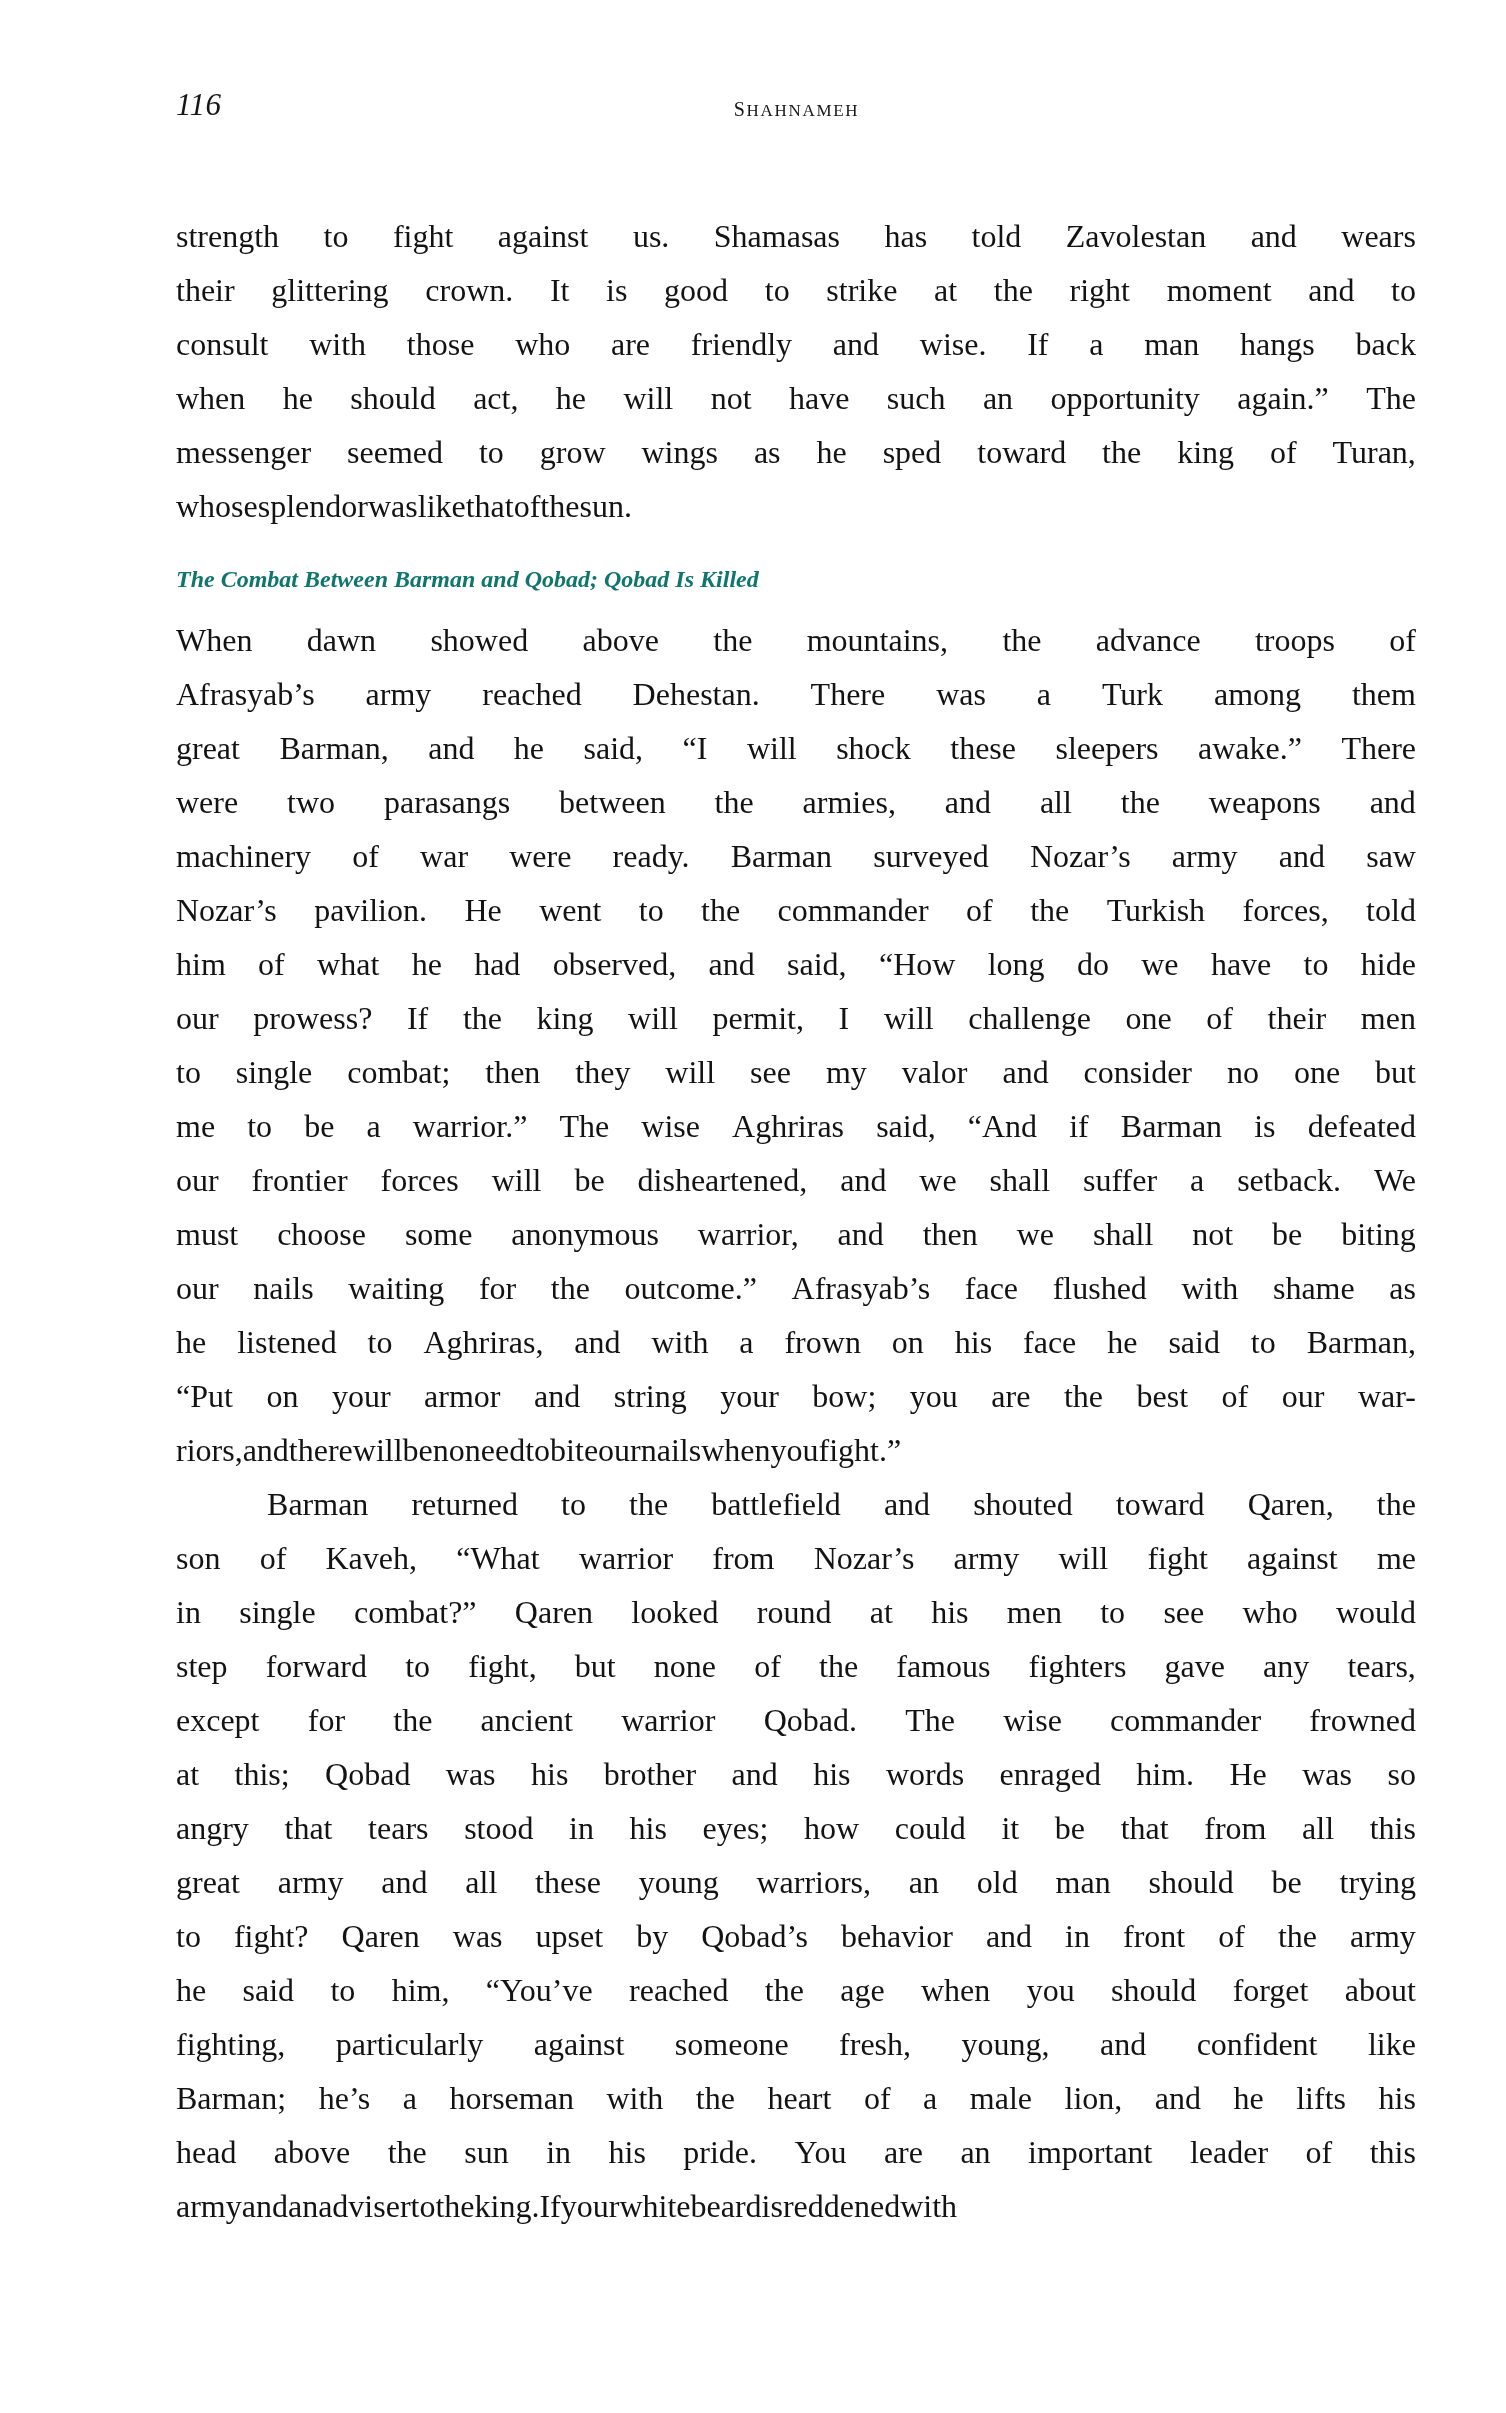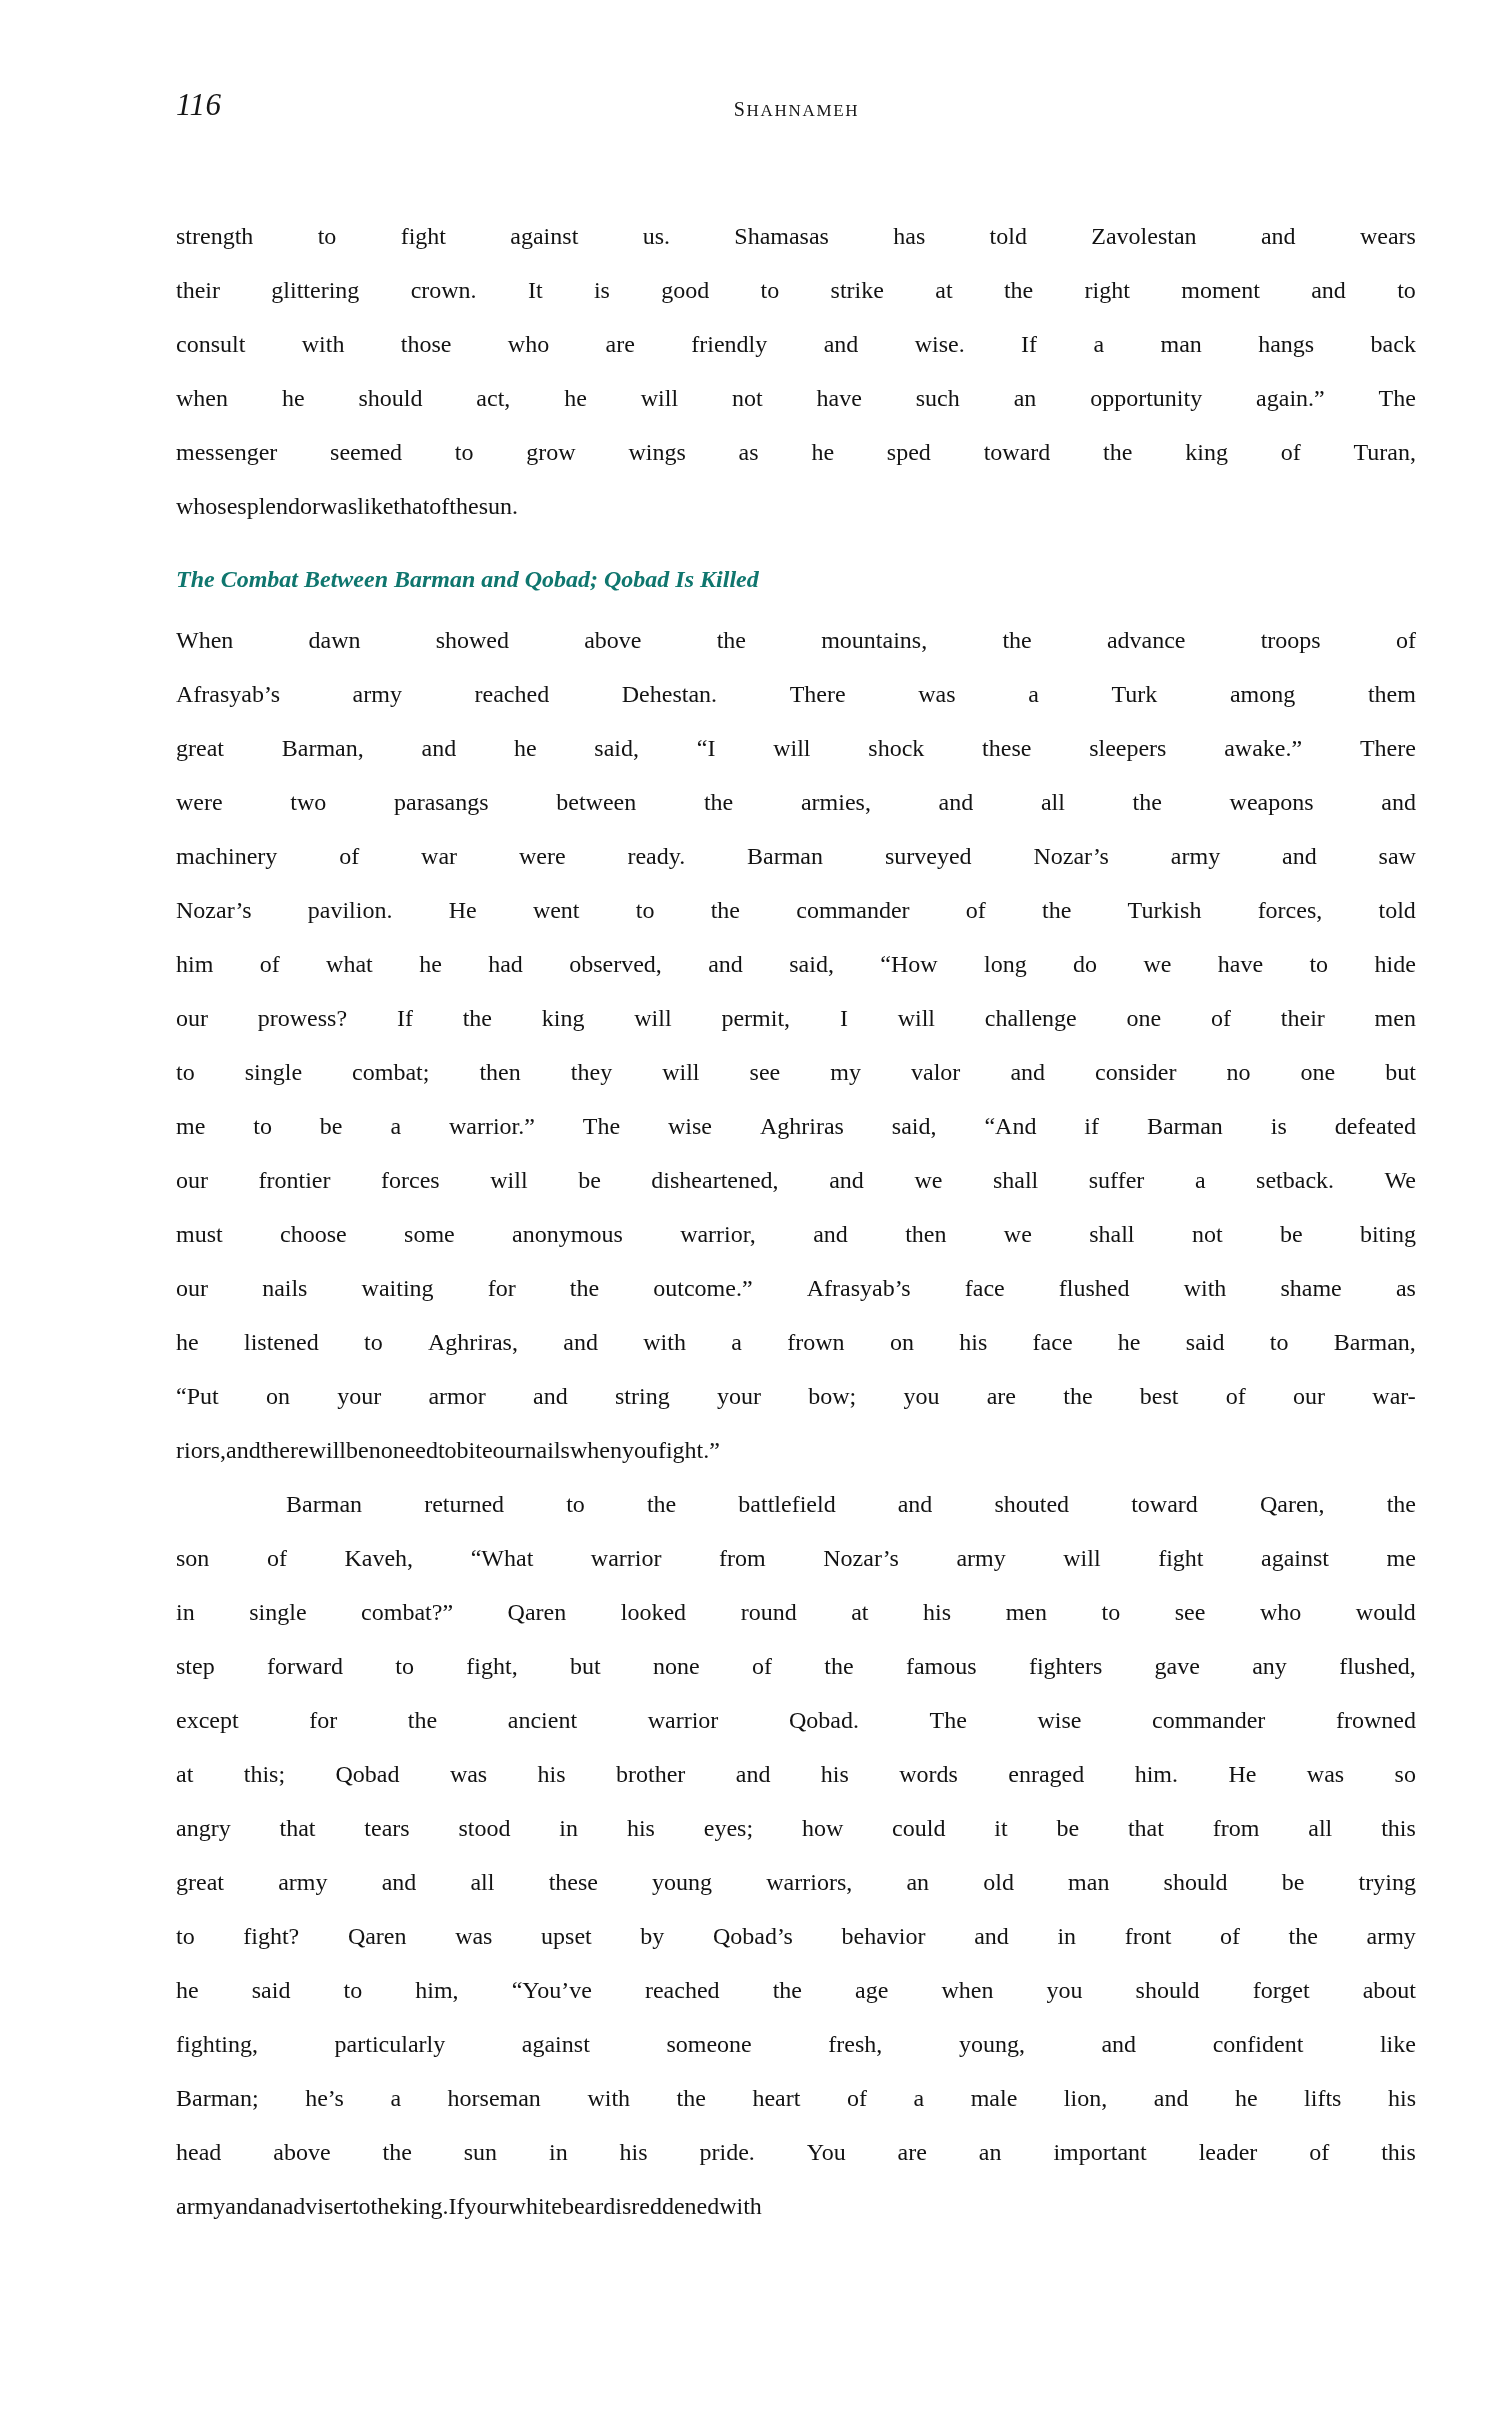--- a/index.html
+++ b/index.html
@@ -66,21 +66,21 @@
     margin: 0;
   }
   .para + .para {
     margin-top: 0px;
   }
 
   
   .line {
     display: flex;
     width: 100%;
-    font-size: 24px;
+    font-size: 32px;
     line-height: 54px;
     height: 54px;
     white-space: pre;
     color: #131313;
   }
   .line.j {
     justify-content: space-between;
   }
   .line.last {
     justify-content: flex-start;
@@ -141,21 +141,21 @@
         <div class="line j"><span class="w">must</span><span class="w">choose</span><span class="w">some</span><span class="w">anonymous</span><span class="w">warrior,</span><span class="w">and</span><span class="w">then</span><span class="w">we</span><span class="w">shall</span><span class="w">not</span><span class="w">be</span><span class="w">biting</span></div>
         <div class="line j"><span class="w">our</span><span class="w">nails</span><span class="w">waiting</span><span class="w">for</span><span class="w">the</span><span class="w">outcome.”</span><span class="w">Afrasyab’s</span><span class="w">face</span><span class="w">flushed</span><span class="w">with</span><span class="w">shame</span><span class="w">as</span></div>
         <div class="line j"><span class="w">he</span><span class="w">listened</span><span class="w">to</span><span class="w">Aghriras,</span><span class="w">and</span><span class="w">with</span><span class="w">a</span><span class="w">frown</span><span class="w">on</span><span class="w">his</span><span class="w">face</span><span class="w">he</span><span class="w">said</span><span class="w">to</span><span class="w">Barman,</span></div>
         <div class="line j"><span class="w">“Put</span><span class="w">on</span><span class="w">your</span><span class="w">armor</span><span class="w">and</span><span class="w">string</span><span class="w">your</span><span class="w">bow;</span><span class="w">you</span><span class="w">are</span><span class="w">the</span><span class="w">best</span><span class="w">of</span><span class="w">our</span><span class="w">war-</span></div>
         <div class="line last"><span class="w">riors,</span><span class="w">and</span><span class="w">there</span><span class="w">will</span><span class="w">be</span><span class="w">no</span><span class="w">need</span><span class="w">to</span><span class="w">bite</span><span class="w">our</span><span class="w">nails</span><span class="w">when</span><span class="w">you</span><span class="w">fight.”</span></div>
       </div>
     <div class="para" id="p3">
         <div class="line j"><span class="ind"></span><span class="w">Barman</span><span class="w">returned</span><span class="w">to</span><span class="w">the</span><span class="w">battlefield</span><span class="w">and</span><span class="w">shouted</span><span class="w">toward</span><span class="w">Qaren,</span><span class="w">the</span></div>
         <div class="line j"><span class="w">son</span><span class="w">of</span><span class="w">Kaveh,</span><span class="w">“What</span><span class="w">warrior</span><span class="w">from</span><span class="w">Nozar’s</span><span class="w">army</span><span class="w">will</span><span class="w">fight</span><span class="w">against</span><span class="w">me</span></div>
         <div class="line j"><span class="w">in</span><span class="w">single</span><span class="w">combat?”</span><span class="w">Qaren</span><span class="w">looked</span><span class="w">round</span><span class="w">at</span><span class="w">his</span><span class="w">men</span><span class="w">to</span><span class="w">see</span><span class="w">who</span><span class="w">would</span></div>
-        <div class="line j"><span class="w">step</span><span class="w">forward</span><span class="w">to</span><span class="w">fight,</span><span class="w">but</span><span class="w">none</span><span class="w">of</span><span class="w">the</span><span class="w">famous</span><span class="w">fighters</span><span class="w">gave</span><span class="w">any</span><span class="w">flushed,</span></div>
+        <div class="line j"><span class="w">step</span><span class="w">forward</span><span class="w">to</span><span class="w">fight,</span><span class="w">but</span><span class="w">none</span><span class="w">of</span><span class="w">the</span><span class="w">famous</span><span class="w">fighters</span><span class="w">gave</span><span class="w">any</span><span class="w">tears,</span></div>
         <div class="line j"><span class="w">except</span><span class="w">for</span><span class="w">the</span><span class="w">ancient</span><span class="w">warrior</span><span class="w">Qobad.</span><span class="w">The</span><span class="w">wise</span><span class="w">commander</span><span class="w">frowned</span></div>
         <div class="line j"><span class="w">at</span><span class="w">this;</span><span class="w">Qobad</span><span class="w">was</span><span class="w">his</span><span class="w">brother</span><span class="w">and</span><span class="w">his</span><span class="w">words</span><span class="w">enraged</span><span class="w">him.</span><span class="w">He</span><span class="w">was</span><span class="w">so</span></div>
         <div class="line j"><span class="w">angry</span><span class="w">that</span><span class="w">tears</span><span class="w">stood</span><span class="w">in</span><span class="w">his</span><span class="w">eyes;</span><span class="w">how</span><span class="w">could</span><span class="w">it</span><span class="w">be</span><span class="w">that</span><span class="w">from</span><span class="w">all</span><span class="w">this</span></div>
         <div class="line j"><span class="w">great</span><span class="w">army</span><span class="w">and</span><span class="w">all</span><span class="w">these</span><span class="w">young</span><span class="w">warriors,</span><span class="w">an</span><span class="w">old</span><span class="w">man</span><span class="w">should</span><span class="w">be</span><span class="w">trying</span></div>
         <div class="line j"><span class="w">to</span><span class="w">fight?</span><span class="w">Qaren</span><span class="w">was</span><span class="w">upset</span><span class="w">by</span><span class="w">Qobad’s</span><span class="w">behavior</span><span class="w">and</span><span class="w">in</span><span class="w">front</span><span class="w">of</span><span class="w">the</span><span class="w">army</span></div>
         <div class="line j"><span class="w">he</span><span class="w">said</span><span class="w">to</span><span class="w">him,</span><span class="w">“You’ve</span><span class="w">reached</span><span class="w">the</span><span class="w">age</span><span class="w">when</span><span class="w">you</span><span class="w">should</span><span class="w">forget</span><span class="w">about</span></div>
         <div class="line j"><span class="w">fighting,</span><span class="w">particularly</span><span class="w">against</span><span class="w">someone</span><span class="w">fresh,</span><span class="w">young,</span><span class="w">and</span><span class="w">confident</span><span class="w">like</span></div>
         <div class="line j"><span class="w">Barman;</span><span class="w">he’s</span><span class="w">a</span><span class="w">horseman</span><span class="w">with</span><span class="w">the</span><span class="w">heart</span><span class="w">of</span><span class="w">a</span><span class="w">male</span><span class="w">lion,</span><span class="w">and</span><span class="w">he</span><span class="w">lifts</span><span class="w">his</span></div>
         <div class="line j"><span class="w">head</span><span class="w">above</span><span class="w">the</span><span class="w">sun</span><span class="w">in</span><span class="w">his</span><span class="w">pride.</span><span class="w">You</span><span class="w">are</span><span class="w">an</span><span class="w">important</span><span class="w">leader</span><span class="w">of</span><span class="w">this</span></div>
         <div class="line last"><span class="w">army</span><span class="w">and</span><span class="w">an</span><span class="w">adviser</span><span class="w">to</span><span class="w">the</span><span class="w">king.</span><span class="w">If</span><span class="w">your</span><span class="w">white</span><span class="w">beard</span><span class="w">is</span><span class="w">reddened</span><span class="w">with</span></div>

